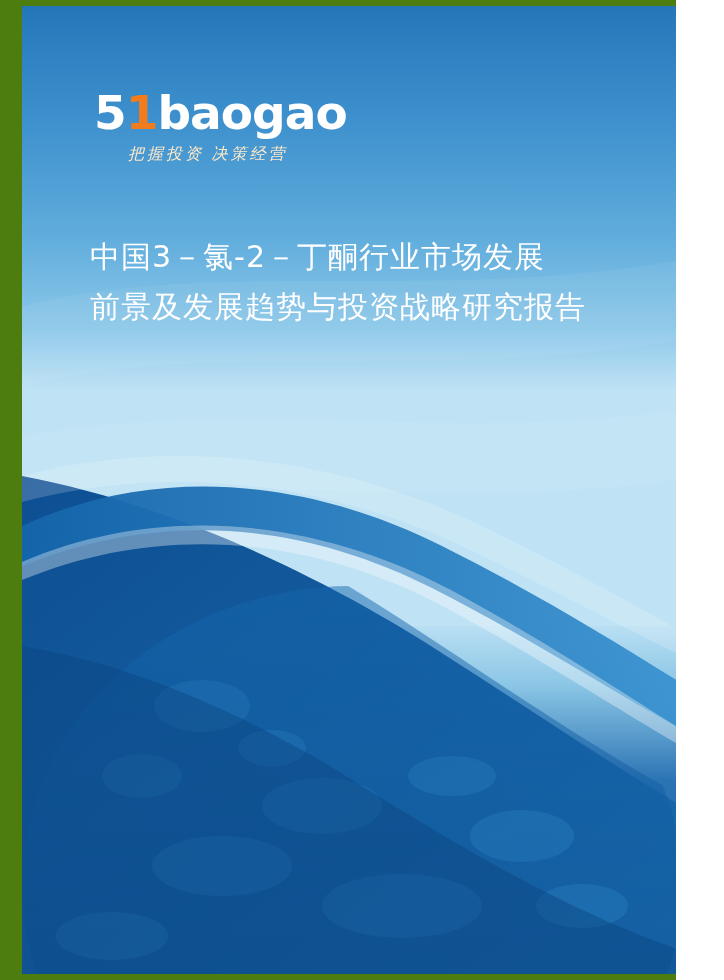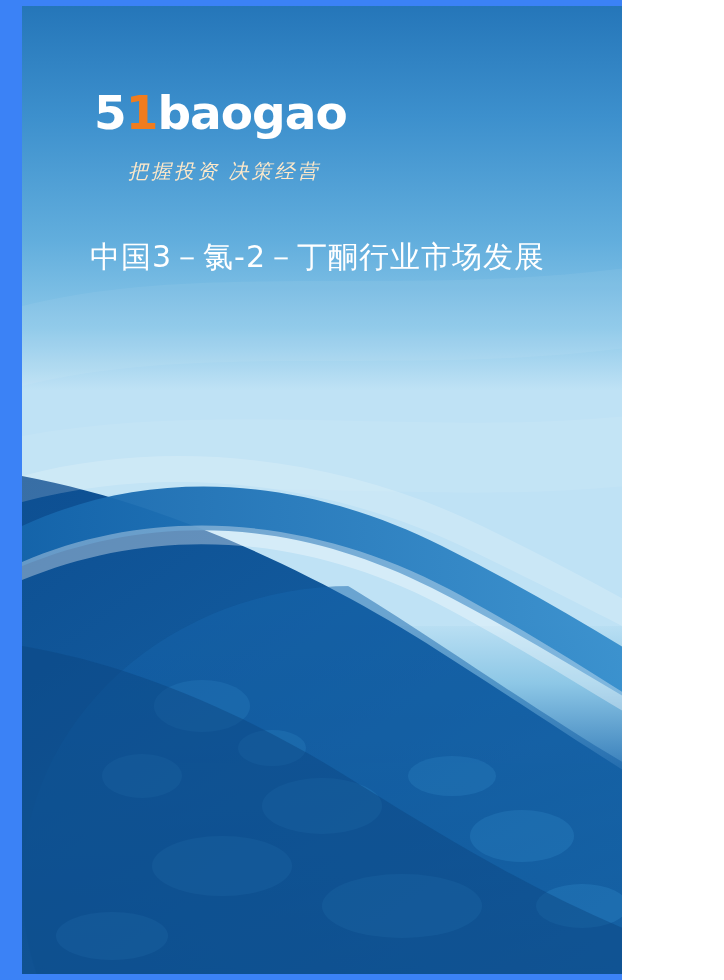--- a/index.html
+++ b/index.html
@@ -5,24 +5,24 @@
   html, body {
     margin: 0;
     padding: 0;
     background: #ffffff;
   }
   body {
     font-family: "Liberation Sans", sans-serif;
   }
   .page {
     position: relative;
-    width: 622px;
+    width: 676px;
     height: 980px;
     overflow: hidden;
-    background: #3b82f6;
+    background: #4d7c0f;
   }
   
   .cover {
     position: absolute;
     left: 22px;
     top: 6px;
     width: 680px;
     height: 968px;
     overflow: hidden;
     background: linear-gradient(to bottom, #2a7fc1 0%, #3f93cf 22%, #65b0de 42%, #8cc8e9 56%, #b9dff3 64%, #8dc7e6 70%, #2b74b4 80%, #1b5ea0 100%);
@@ -52,23 +52,23 @@
     line-height: 50px;
     white-space: nowrap;
   }
   .logo-main .digit5 {
     color: #ffffff;
   }
   .logo-main .digit1 {
     color: #f07c1e;
   }
   .logo-sub {
-    margin-top: 20px;
+    margin-top: 6px;
     margin-left: 34px;
-    font-size: 20px;
+    font-size: 16px;
     color: #ffe9c9;
     letter-spacing: 3px;
     font-style: italic;
     white-space: nowrap;
   }
   
   .title-block {
     position: absolute;
     left: 68px;
     top: 226px;
@@ -147,16 +147,17 @@
       <path d="M0,640 C120,660 240,716 340,780 C430,836 520,890 620,930 L680,952 L680,968 L0,968 Z" fill="#0a4480" opacity="0.45"></path>
     </svg>
 
     <div class="logo">
       <div class="logo-main"><span class="digit5">5</span><span class="digit1">1</span><span>baogao</span></div>
       <div class="logo-sub">把握投资 决策经营</div>
     </div>
 
     <div class="title-block">
       <div class="title-line">中国3－氯-2－丁酮行业市场发展</div>
+      <div class="title-line">前景及发展趋势与投资战略研究报告</div>
     </div>
 
   </div>
 </div>
 
 </body></html>

